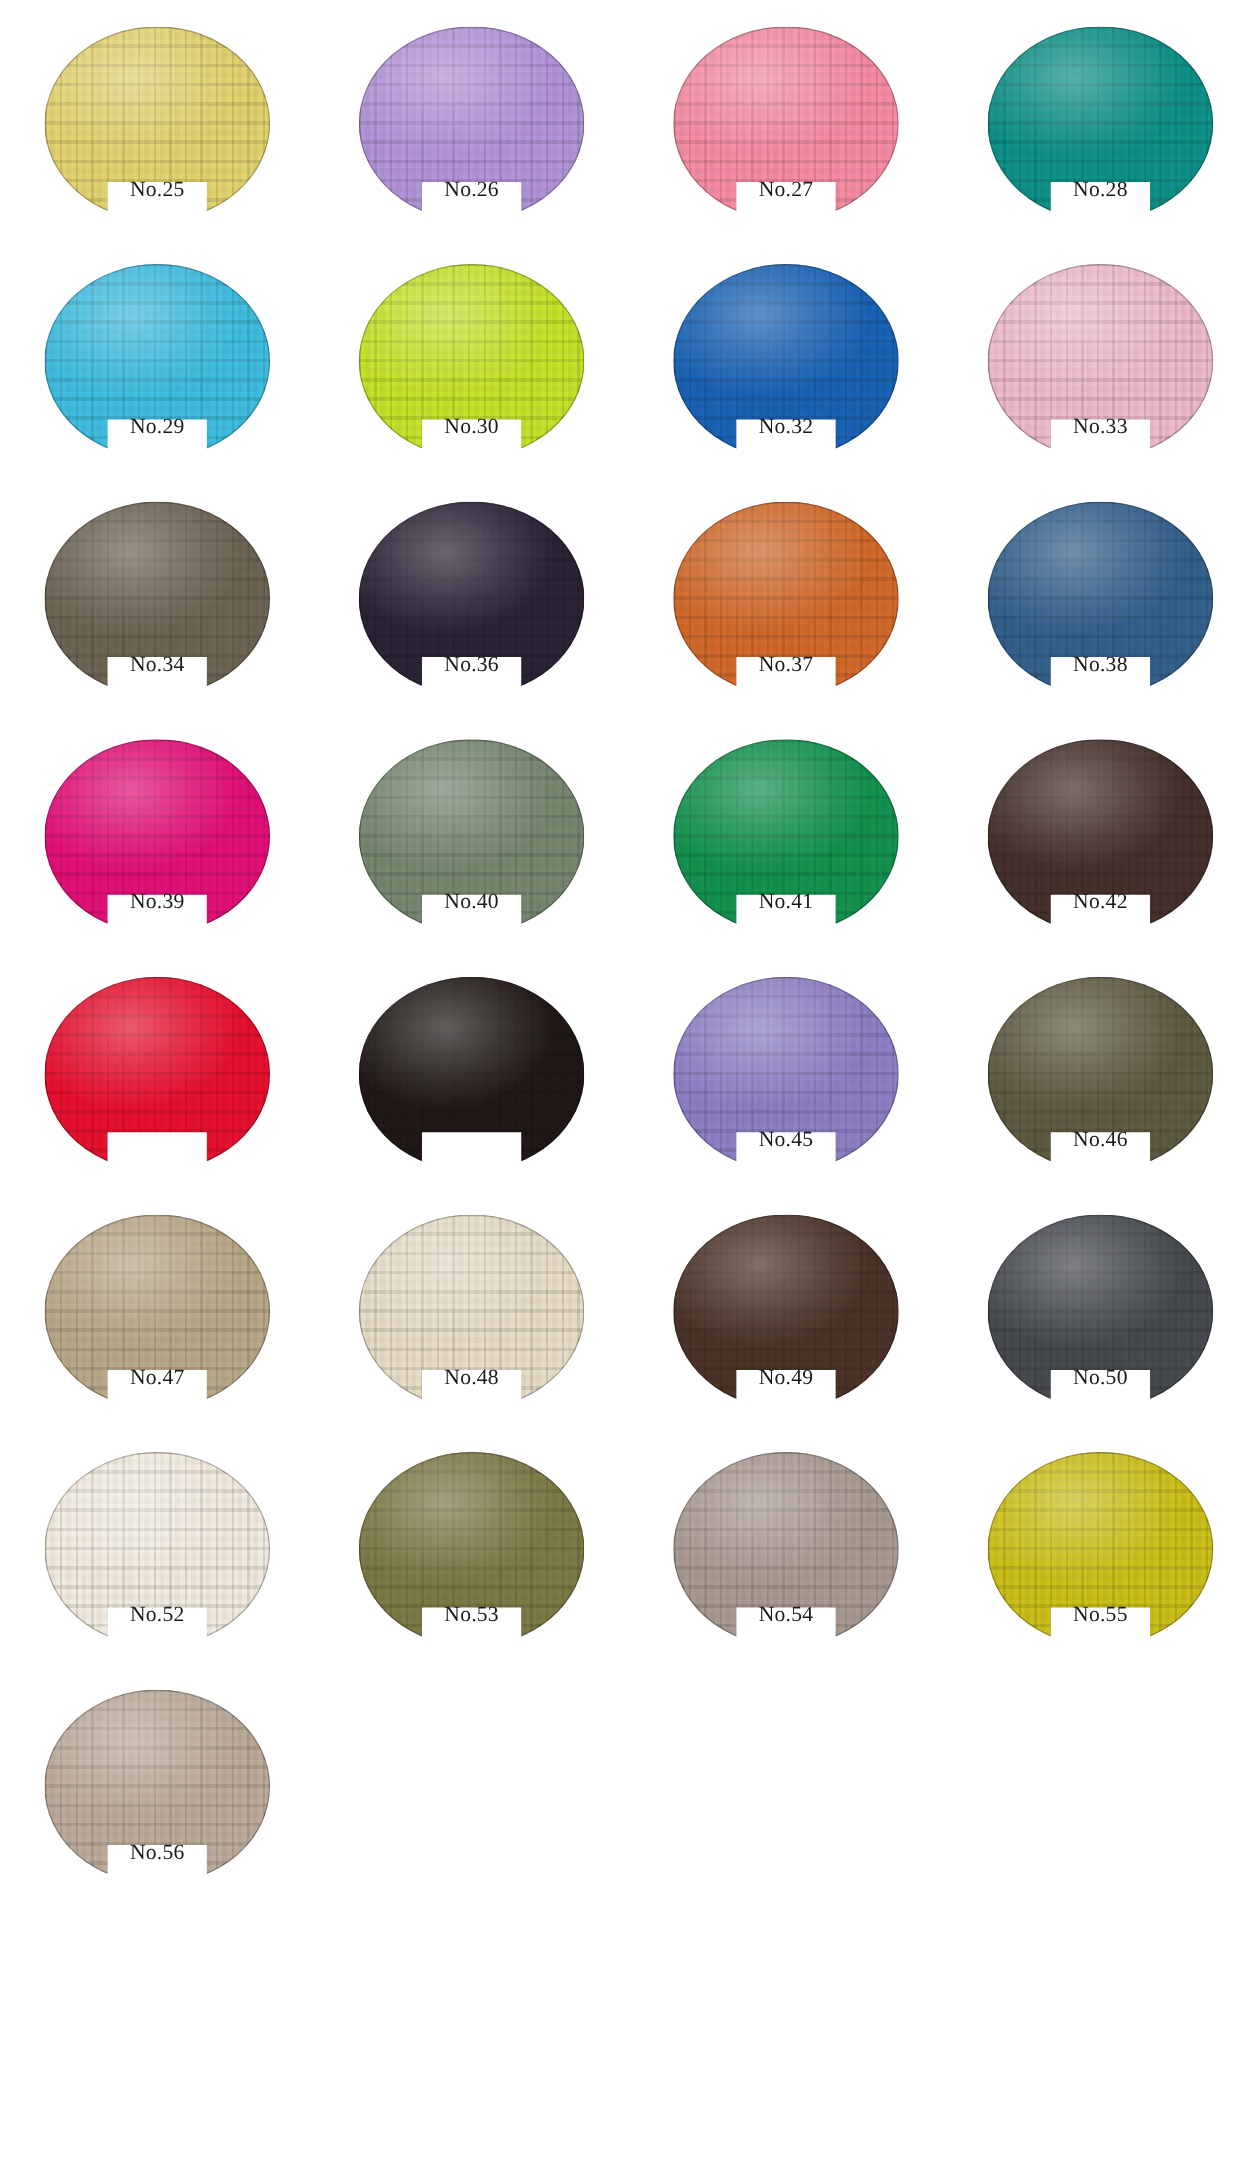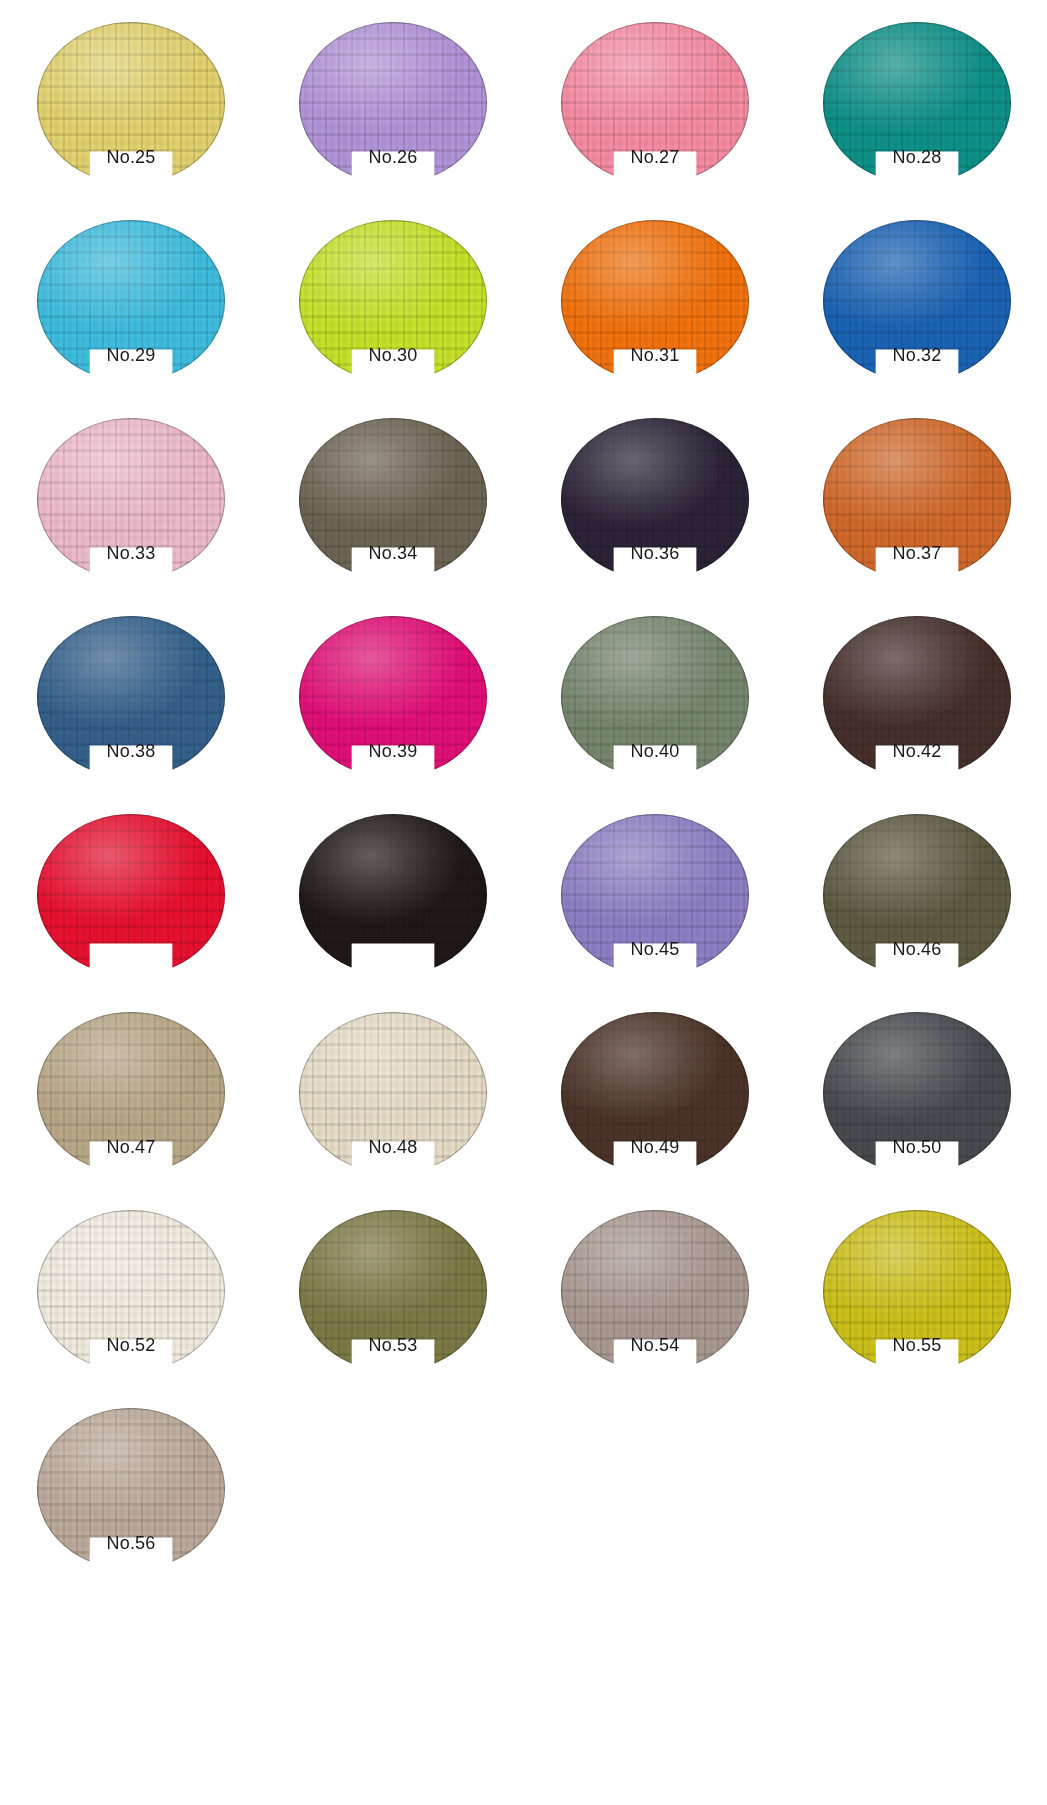--- a/index.html
+++ b/index.html
@@ -22,20 +22,21 @@
     background: #ffffff;
   }
 
   .swatch-grid {
     display: grid;
     grid-template-columns: repeat(4, 262px);
     grid-auto-rows: 198px;
     width: 900px;
     padding-top: 22px;
     box-sizing: border-box;
+    font-family: Liberation Serif, serif;
   }
 
   .swatch-cell {
     position: relative;
     width: 262px;
     height: 198px;
     display: flex;
     flex-direction: column;
     align-items: center;
   }
@@ -190,28 +191,20 @@
       <div class="swatch-cell">
         <div class="chip-wrap">
           <div class="chip" style="background-color: rgb(198, 225, 42);"></div>
         </div>
         <div class="labels">
           <span class="label-code">No.30</span>
         </div>
       </div>
       <div class="swatch-cell">
         <div class="chip-wrap">
-          <div class="chip" style="background-color: rgb(242, 114, 13);"></div>
-        </div>
-        <div class="labels">
-          <span class="label-code">No.31</span>
-        </div>
-      </div>
-      <div class="swatch-cell">
-        <div class="chip-wrap">
           <div class="chip" style="background-color: rgb(26, 99, 181);"></div>
         </div>
         <div class="labels">
           <span class="label-code">No.32</span>
         </div>
       </div>
       <div class="swatch-cell">
         <div class="chip-wrap">
           <div class="chip" style="background-color: rgb(237, 186, 203);"></div>
         </div>
@@ -258,20 +251,28 @@
         <div class="labels">
           <span class="label-code">No.39</span>
         </div>
       </div>
       <div class="swatch-cell">
         <div class="chip-wrap">
           <div class="chip" style="background-color: rgb(118, 135, 111);"></div>
         </div>
         <div class="labels">
           <span class="label-code">No.40</span>
+        </div>
+      </div>
+      <div class="swatch-cell">
+        <div class="chip-wrap">
+          <div class="chip" style="background-color: rgb(19, 146, 79);"></div>
+        </div>
+        <div class="labels">
+          <span class="label-code">No.41</span>
         </div>
       </div>
       <div class="swatch-cell">
         <div class="chip-wrap">
           <div class="chip" style="background-color: rgb(69, 48, 43);"></div>
         </div>
         <div class="labels">
           <span class="label-code">No.42</span>
         </div>
       </div>

